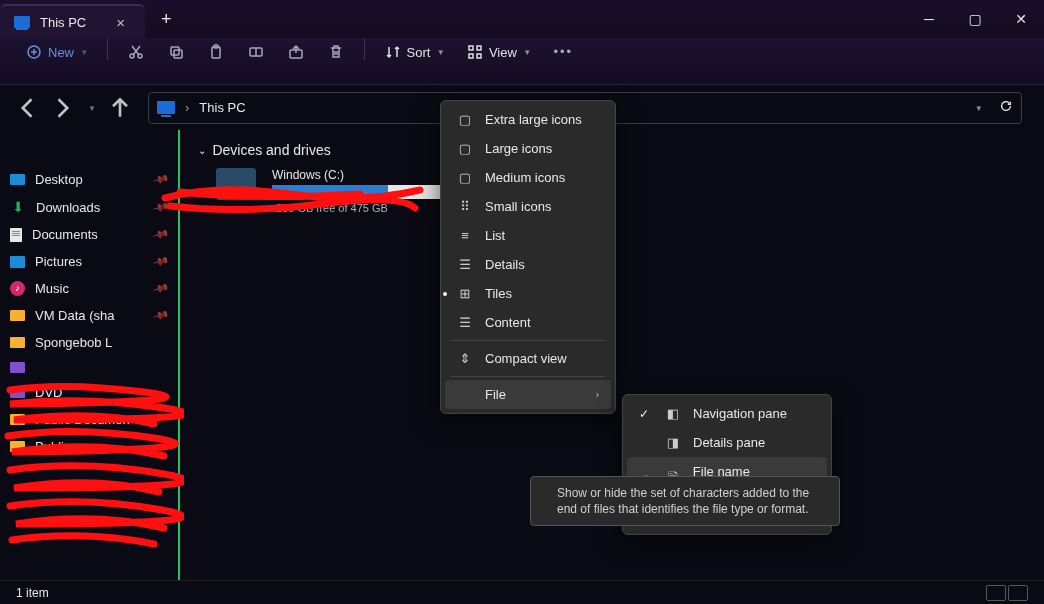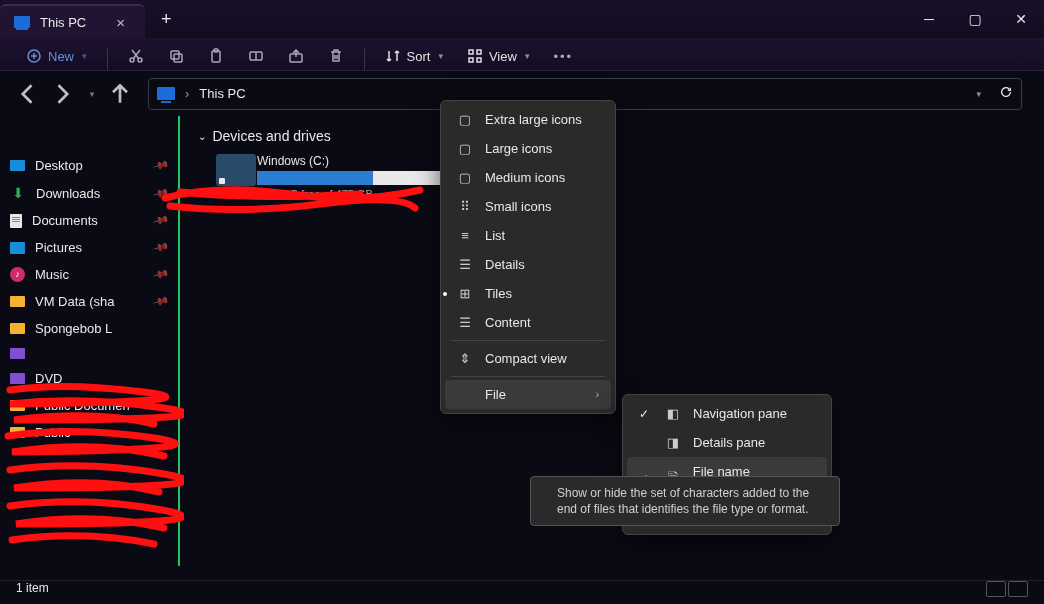--- a/index.html
+++ b/index.html
@@ -9,21 +9,21 @@
 .titlebar { height: 38px; display: flex; align-items: stretch; background: linear-gradient(180deg,#1a0f2a,#140b20); }
 .tab { display: flex; align-items: center; gap: 10px; padding: 0 20px 0 14px; background: #201432; border-top: 2px solid #3a2a5a; border-radius: 6px 6px 0 0; position: relative; margin-top: 4px; }
 .tab-icon { width: 16px; height: 12px; background: #1a6dd8; border-radius: 1px; position: relative; }
 .tab-icon::after { content:''; position:absolute; bottom:-2px; left:2px; right:2px; height:2px; background:#1a6dd8; }
 .tab-close { font-size: 15px; opacity: .8; margin-left: 20px; }
 .newtab { display: flex; align-items: center; padding: 0 16px; font-size: 18px; }
 .winbtns { margin-left: auto; display: flex; }
 .winbtn { width: 46px; display: flex; align-items: center; justify-content: center; font-size: 14px; }
 
 
-.toolbar { height: 32px; display: flex; align-items: flex-end; gap: 4px; padding: 0 16px; background: linear-gradient(180deg,#1c1230,#140c22); }
+.toolbar { height: 46px; display: flex; align-items: flex-start; gap: 4px; padding: 0 16px; background: linear-gradient(180deg,#1c1230,#140c22); }
 .tbtn { display: flex; align-items: center; gap: 6px; padding: 6px 10px; border-radius: 4px; color: #a8a8b8; }
 .tbtn.accent { color: #6a8fd8; }
 .tsep { width: 1px; height: 22px; background: #3a3050; margin: 0 6px; }
 .tbtn svg, .ticon svg { width: 16px; height: 16px; }
 .chev { font-size: 9px; opacity: .6; margin-left: 2px; }
 
 
 .navrow { height: 46px; display: flex; align-items: center; gap: 6px; padding: 0 14px; border-top: 1px solid #2a2238; }
 .navbtn { width: 28px; height: 28px; display: flex; align-items: center; justify-content: center; color: #c0c0c8; }
 .addr { flex: 1; height: 32px; border: 1px solid #3a3a4a; border-radius: 4px; display: flex; align-items: center; gap: 10px; padding: 0 8px; margin: 0 8px; }
@@ -43,21 +43,21 @@
 .ic-docs { background:#e8e8e8; width:12px; height:14px; border-radius:1px; position:relative; }
 .ic-docs::before{content:'';position:absolute;top:3px;left:2px;right:2px;height:1px;background:#888;box-shadow:0 2px #888,0 4px #888;}
 .ic-pics { background:#1a8dd8; width:15px; height:12px; border-radius:1px; }
 .ic-music { background:#d02a6a; width:15px; height:15px; border-radius:50%; color:#fff; font-size:9px; line-height:15px; text-align:center; }
 .ic-folder { background:#f8b030; width:15px; height:11px; border-radius:1px; }
 .ic-purple { background:#8050d0; width:15px; height:11px; border-radius:1px; }
 
 .main { flex: 1; padding: 12px 18px; position: relative; }
 .section-hdr { display: flex; align-items: center; gap: 6px; font-size: 14px; margin-bottom: 10px; }
 .section-hdr .caret { font-size: 10px; }
-.drive { display: flex; gap: 1px; margin-left: 18px; margin-top: 6px; }
+.drive { display: flex; gap: 16px; margin-left: 18px; margin-top: 6px; }
 .drive-icon { width: 40px; height: 32px; background: #2a4a6a; border-radius: 3px; position: relative; }
 .drive-icon::after { content:''; position:absolute; bottom:2px; left:3px; width:6px; height:6px; background:#e8e8e8; border-radius:1px; }
 .drive-meta { display: flex; flex-direction: column; gap: 3px; }
 .progress { width: 200px; height: 14px; background: #e8e8e8; border-radius: 1px; overflow: hidden; }
 .progress-fill { height: 100%; width: 58%; background: #2a7dd0; }
 .drive-sub { font-size: 11px; color: #b0b0b0; margin-left: 4px; }
 
 
 .menu { position: absolute; background: #2a2a2a; border: 1px solid #444; border-radius: 6px; box-shadow: 0 8px 24px rgba(0,0,0,.6); padding: 4px; font-size: 13px; }
 .menu1 { left: 440px; top: 100px; width: 176px; }
@@ -68,21 +68,21 @@
 .menu-item .dot { position: absolute; left: -2px; width: 4px; height: 4px; background: #fff; border-radius: 50%; }
 .menu-sep { height: 1px; background: #444; margin: 3px 6px; }
 
 .menu2 { left: 622px; top: 394px; width: 210px; }
 .menu-item .check { width: 14px; font-size: 12px; }
 .menu-item.sel { background: #3a3a3a; }
 
 .tooltip { position: absolute; left: 530px; top: 476px; width: 310px; background: #2a2a2a; border: 1px solid #555; border-radius: 4px; padding: 8px 26px; font-size: 12px; color: #d0d0d0; line-height: 1.35; }
 
 
-.status { position: absolute; bottom: 0; left: 0; right: 0; height: 24px; display: flex; padding: 0 16px; font-size: 12px; background: #0a0a14; border-top: 1px solid #222; }
+.status { position: absolute; bottom: 0; left: 0; right: 0; height: 24px; display: flex; align-items: center; padding: 0 16px; font-size: 12px; background: #0a0a14; border-top: 1px solid #222; }
 .status .viewbtns { margin-left: auto; display: flex; gap: 2px; }
 .vbtn { width: 20px; height: 16px; border: 1px solid #555; border-radius: 2px; }
 
 
 .scribble { position: absolute; }
 .scribble path { stroke: #ff1010; stroke-width: 7; fill: none; stroke-linecap: round; }
 
 svg { stroke: currentColor; fill: none; stroke-width: 1.5; }
 </style>
 </head>

